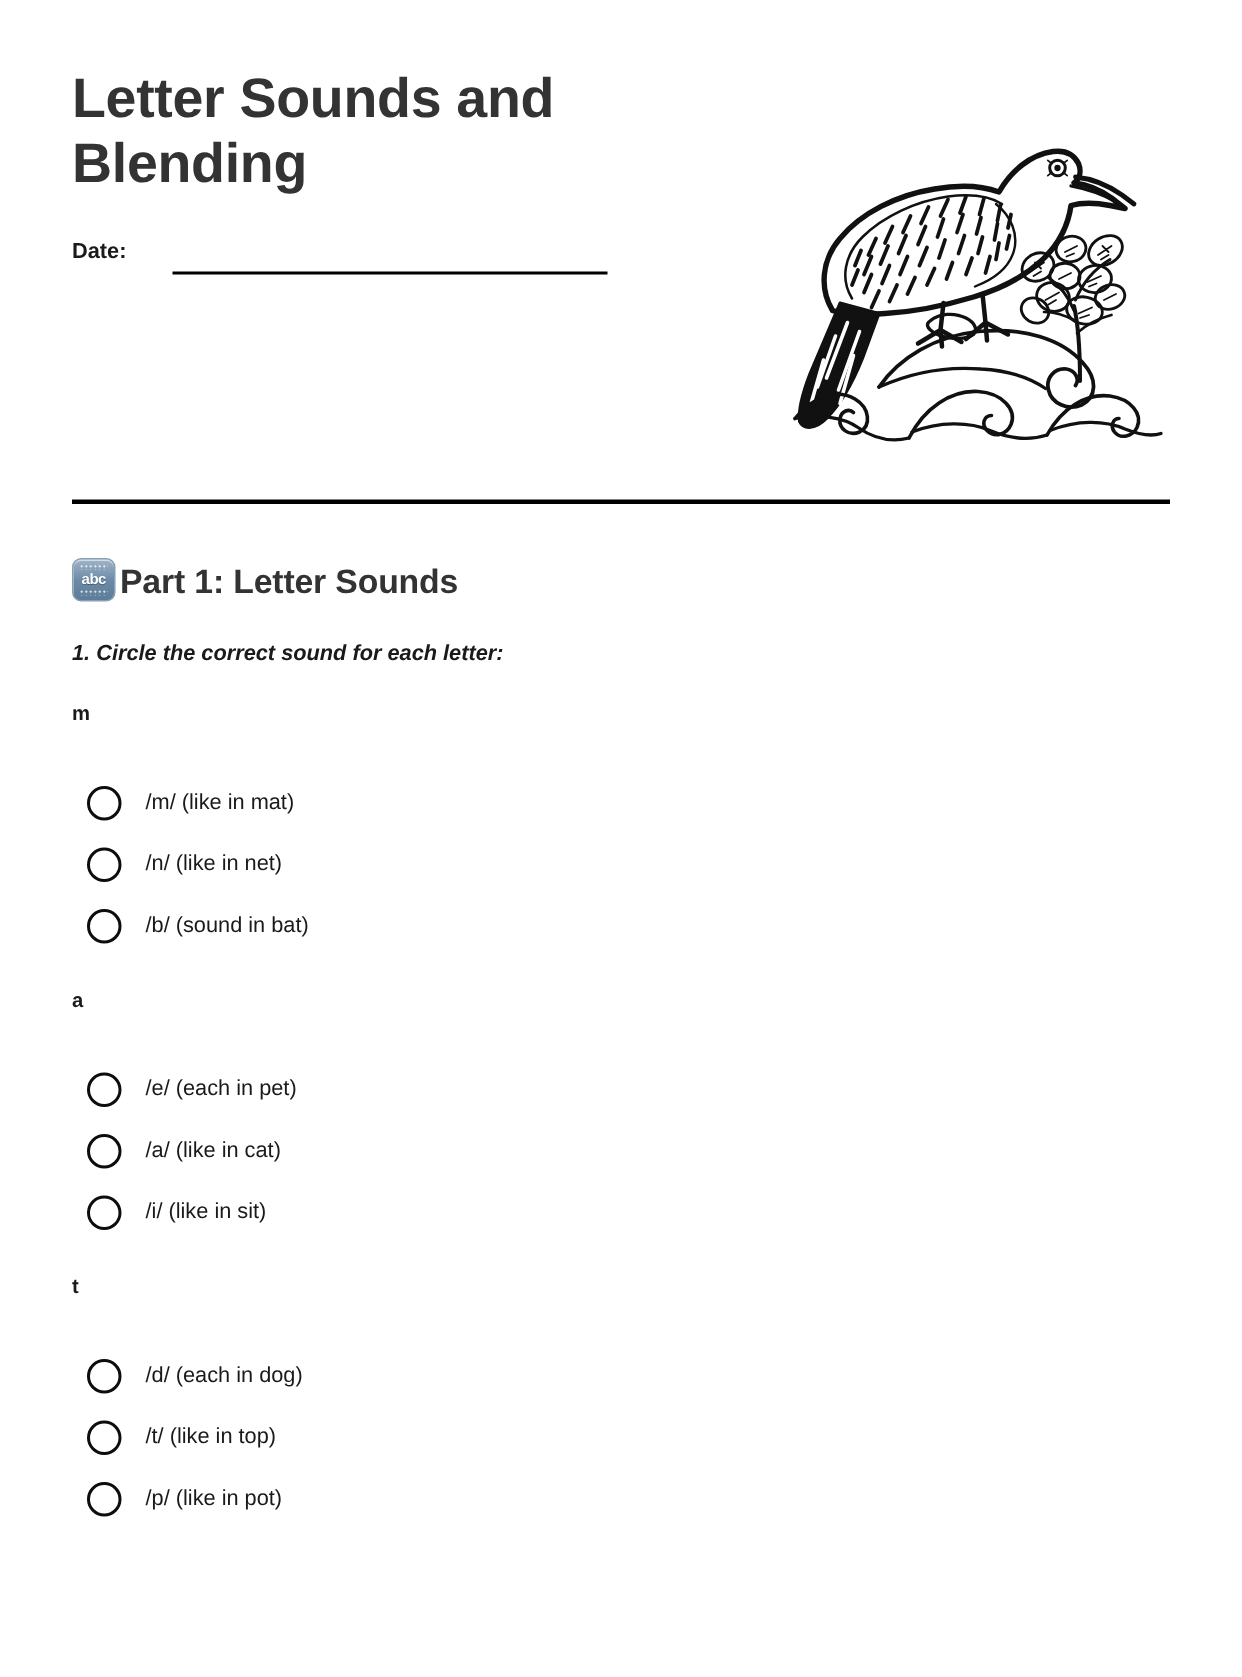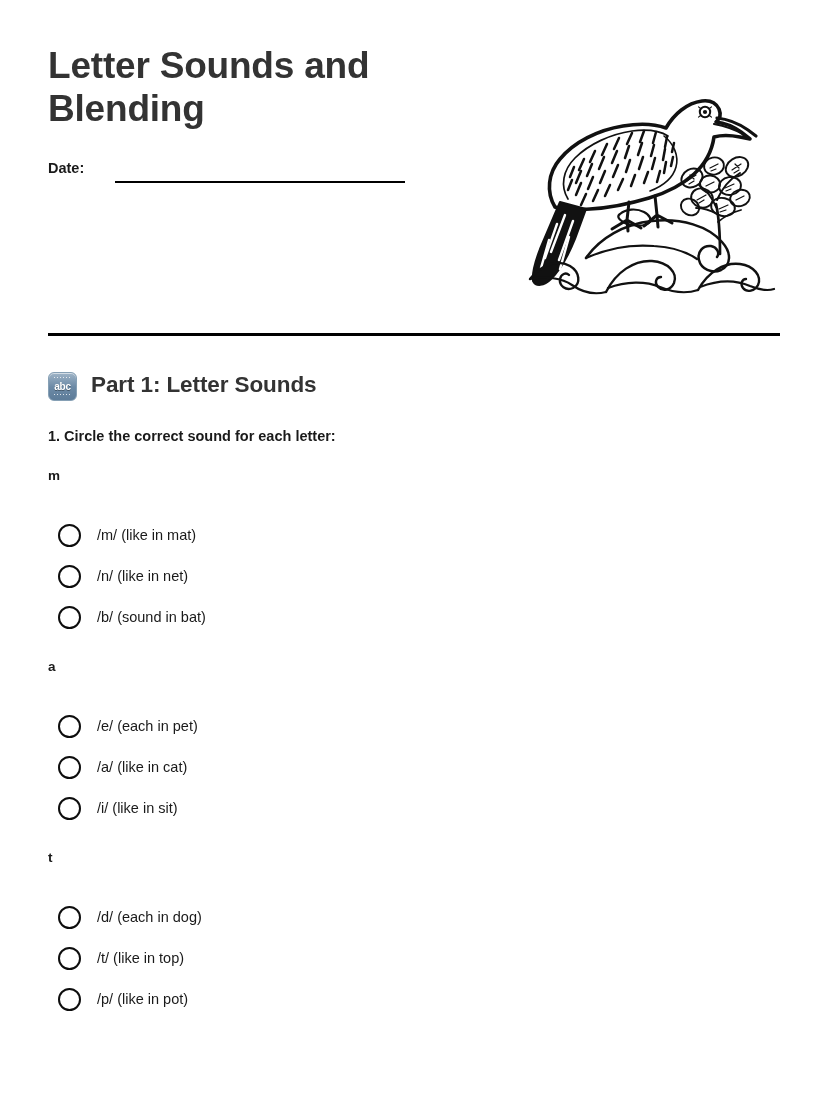--- a/index.html
+++ b/index.html
@@ -92,22 +92,22 @@
     height: 0;
     border-bottom: 3.4px solid #000000;
   }
 
   
   .part-heading {
     position: absolute;
     left: 48px;
     top: 372px;
     display: flex;
-    align-items: flex-start;
-    gap: 14px;
+    align-items: flex-end;
+    gap: 3px;
   }
   .abc-icon {
     width: 27px;
     height: 27px;
     border-radius: 6px;
     background: linear-gradient(#9fb4c7, #6c8aa6 52%, #5d7c99);
     border: 1px solid #86a0b5;
     box-shadow: inset 0 1px 0 rgba(255,255,255,.55);
     display: flex;
     align-items: center;
@@ -143,20 +143,21 @@
   }
 
   
   .instruction {
     position: absolute;
     left: 48px;
     top: 428px;
     font-size: 14.5px;
     font-weight: bold;
     color: #1a1a1a;
+    font-style: italic;
   }
 
   
   .questions {
     position: absolute;
     left: 48px;
     top: 468px;
     width: 700px;
   }
   .qgroup {

